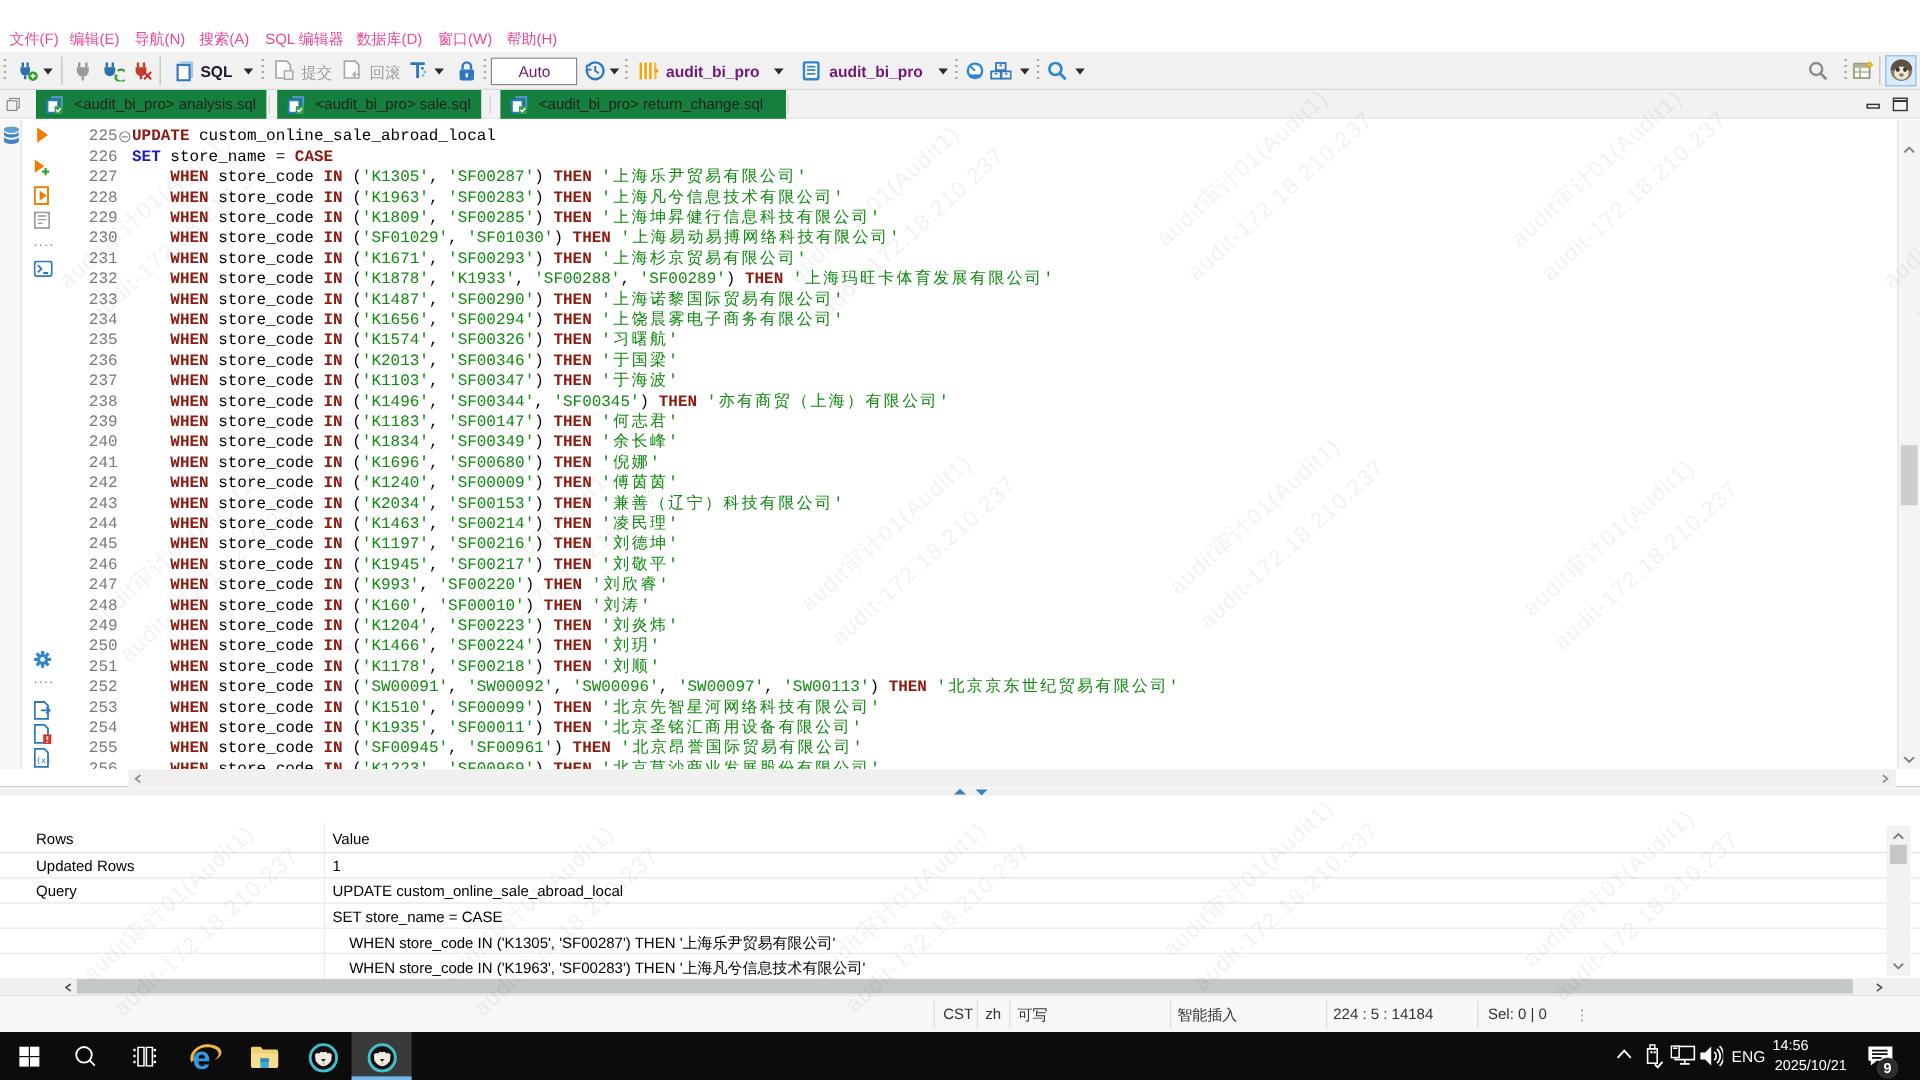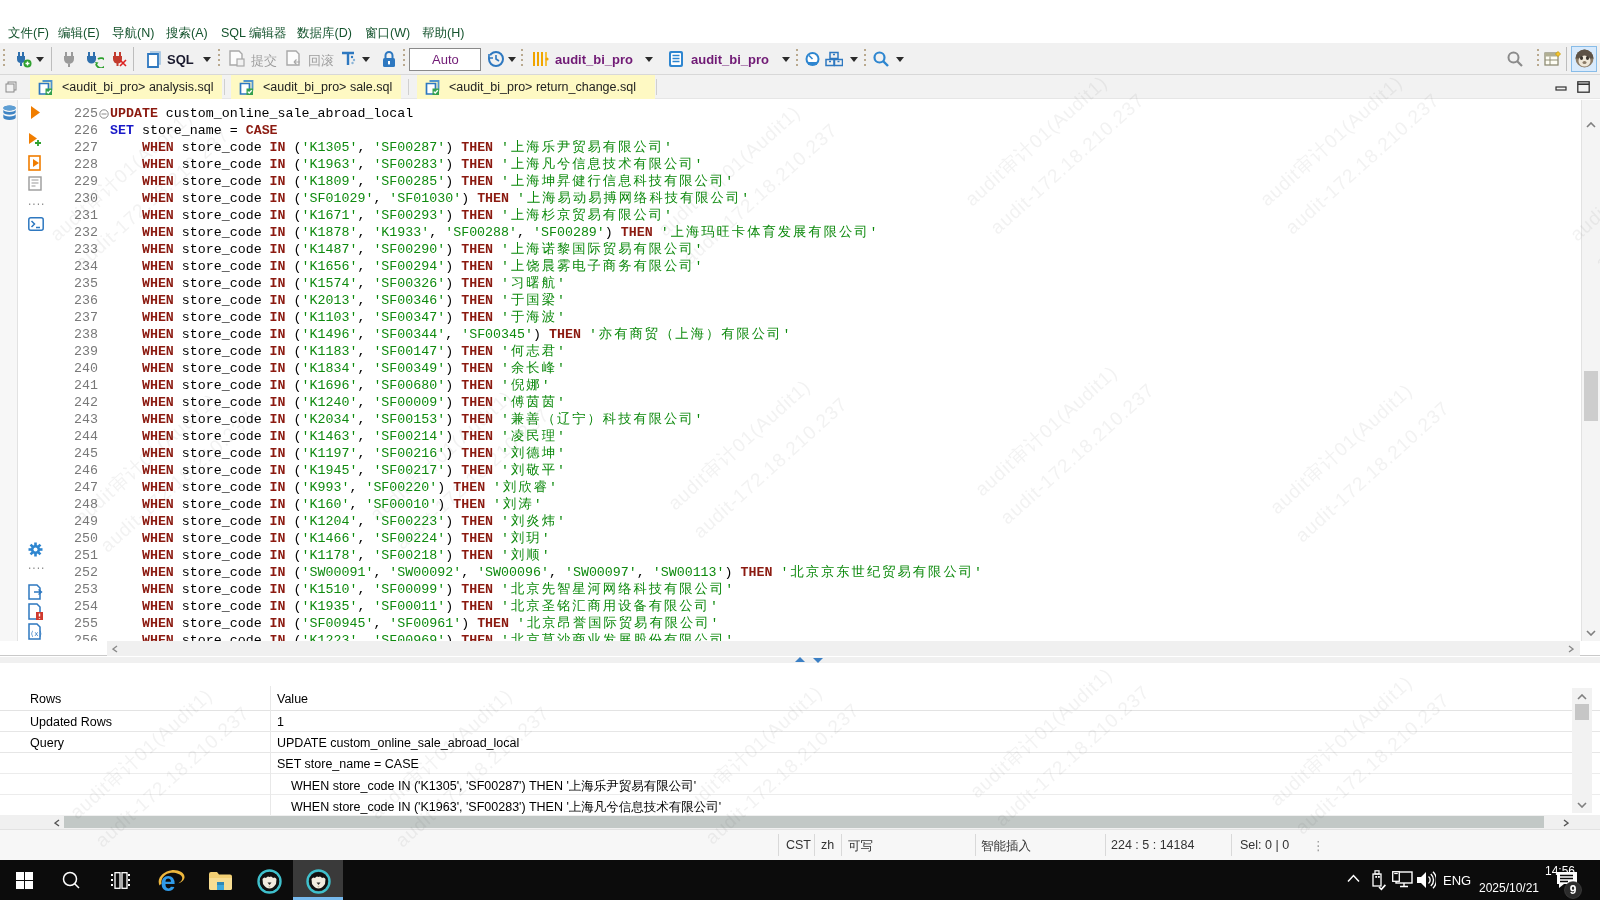--- a/index.html
+++ b/index.html
@@ -2,32 +2,32 @@
 <html><head><meta charset="utf-8">
 <style>
 *{margin:0;padding:0;box-sizing:border-box;}
 html,body{width:1600px;height:900px;overflow:hidden;}
 #screen{position:relative;width:1600px;height:900px;background:#fff;font-family:"Liberation Sans",sans-serif;}
 .abs{position:absolute;}
 
 #titlebar{position:absolute;left:0;top:0;width:1600px;height:22px;background:#fff;}
 #title-text{position:absolute;left:24px;top:3px;font-size:12.5px;color:#111;}
 
-#menubar{position:absolute;left:0;top:22px;width:1600px;height:21px;background:#fff;font-size:12.5px;color:#14532d;}
+#menubar{position:absolute;left:0;top:22px;width:1600px;height:21px;background:#fff;font-size:12.5px;color:#ec4899;}
 #menubar span{position:absolute;top:3px;}
 
 #toolbar{position:absolute;left:0;top:43px;width:1600px;height:32px;background:#f1f1f1;border-bottom:1px solid #d8d8d8;}
 .tbtxt{position:absolute;top:9px;font-size:13px;color:#701a75;}
 .gray{color:#9d9d9d;}
 .sep{position:absolute;top:4px;width:1px;height:24px;background:#bdbdbd;}
 .dsep{position:absolute;top:6px;width:2px;height:20px;background-image:repeating-linear-gradient(#b9a98f 0 2px,transparent 2px 5px);}
 .arr{position:absolute;width:0;height:0;border-left:4px solid transparent;border-right:4px solid transparent;border-top:5px solid #2b2b2b;}
 
 #tabbar{position:absolute;left:0;top:75px;width:1600px;height:24px;background:#f2f2f2;border-bottom:1px solid #e6e6e6;}
-.tab{position:absolute;top:0;height:24px;font-size:12.5px;color:#222;background:#fef9c3;}
+.tab{position:absolute;top:0;height:24px;font-size:12.5px;color:#222;background:#15803d;}
 .tab .tx{position:absolute;top:5px;left:32px;white-space:nowrap;}
 .tabsep{position:absolute;top:4px;width:1px;height:16px;background:#cfcfcf;}
 #tab4{background:#fff;border:1px solid #dcdcdc;border-bottom:none;}
 
 #editor{position:absolute;left:0;top:100px;width:1600px;height:541px;background:#fff;overflow:hidden;}
 #rail1{position:absolute;left:0;top:0;width:18px;height:541px;background:#f7f7f7;border-right:1px solid #e2e2e2;}
 #mono-nums{position:absolute;left:46px;top:5px;width:52px;text-align:right;font-family:"Liberation Mono",monospace;font-size:13.3px;line-height:17px;color:#787878;}
 #mono-code{position:absolute;left:110px;top:5px;font-family:"Liberation Mono",monospace;font-size:13.3px;line-height:17px;color:#000;white-space:pre;}
 #mono-code .k{color:#8B1A10;font-weight:bold;}
 #mono-code .b{color:#1A1AC8;font-weight:bold;}
@@ -476,21 +476,21 @@
         <rect x="4" y="1" width="16" height="11" fill="none" stroke="#fff" stroke-width="1.4"></rect>
         <path d="M12 12 v3 M8 15.5 h8" stroke="#fff" stroke-width="1.4"></path>
         <rect x="0.7" y="0.7" width="6.6" height="9.6" fill="#0c0c0c" stroke="#fff" stroke-width="1.3"></rect>
         <path d="M2.2 2.5 h3.6" stroke="#fff" stroke-width="1.2"></path>
       </svg>
   <svg class="abs" style="left:1416px;top:11px" width="20" height="18" viewBox="0 0 20 18">
         <path d="M1 6 h4 l5-5 v16 l-5-5 h-4 Z" fill="#fff"></path>
         <path d="M12.5 5.5 a4.5 4.5 0 0 1 0 7 M14.8 3 a8 8 0 0 1 0 12 M17 0.8 a11.5 11.5 0 0 1 0 16.4" fill="none" stroke="#fff" stroke-width="1.4"></path>
       </svg>
   <div class="abs" style="left:1443px;top:13px;font-size:13px;">ENG</div>
-  <div class="abs" style="left:1511px;top:4px;width:64px;text-align:right;font-size:12px;">14:56</div>
+  <div class="abs" style="left:1477px;top:4px;width:64px;text-align:left;font-size:12px;">14:56</div>
   <div class="abs" style="left:1473px;top:21px;width:72px;text-align:center;font-size:12px;">2025/10/21</div>
   <svg class="abs" style="left:1556px;top:11px" width="22" height="20" viewBox="0 0 22 20">
         <path d="M1 1 H21 V13 H8 L3 17 V13 H1 Z" fill="#fff"></path>
         <path d="M4 4.5 h13 M4 7.5 h13 M4 10.5 h8" stroke="#0c0c0c" stroke-width="1.4"></path>
       </svg>
   <svg class="abs" style="left:1564px;top:21px" width="18" height="18" viewBox="0 0 18 18">
         <circle cx="9" cy="9" r="8.5" fill="#2b2b2b" stroke="#555" stroke-width="0.5"></circle>
         <text x="9" y="13" text-anchor="middle" font-size="12" font-weight="bold" fill="#fff" font-family="Liberation Sans">9</text>
       </svg>
 </div>

